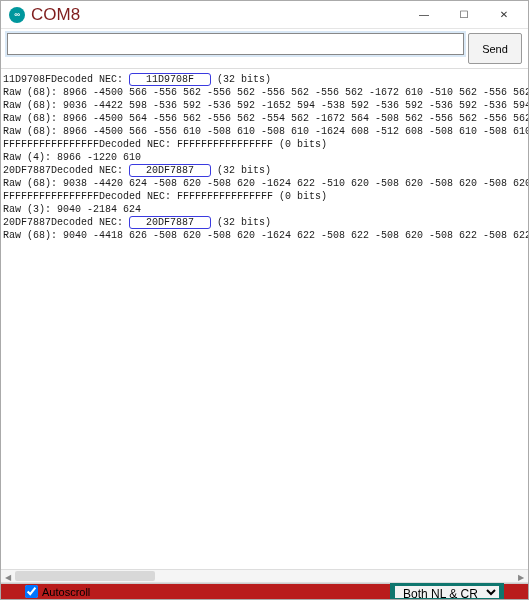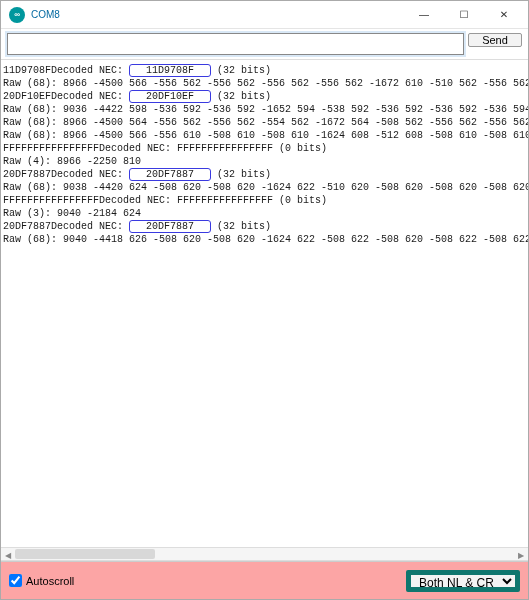--- a/index.html
+++ b/index.html
@@ -26,21 +26,21 @@
   width: 16px; height: 16px;
   border-radius: 50%;
   background: #00979d;
   color: #fff;
   font-size: 8px;
   display: inline-flex;
   align-items: center; justify-content: center;
   font-weight: bold;
   margin-right: 6px;
 }
-.titlebar .title { flex: 1; font-size: 10px; color: #0369a1; }
+.titlebar .title { flex: 1; font-size: 17px; color: #7f1d1d; }
 .titlebar .winbtns { display: flex; }
 .titlebar .winbtn {
   width: 40px; height: 24px;
   display: inline-flex; align-items: center; justify-content: center;
   font-family: "Segoe UI Symbol", sans-serif;
   font-size: 10px;
   color: #333;
   cursor: pointer;
 }
 .inputrow {
@@ -52,21 +52,21 @@
 .inputrow input {
   flex: 1;
   height: 22px;
   border: 1px solid #888;
   padding: 0 4px;
   font-size: 11px;
   outline: 2px solid #6fa8dc44;
 }
 .inputrow button {
   width: 54px;
-  height: 14px;
+  height: 31px;
   font-size: 11px;
   border: 1px solid #999;
   background: #f3f3f3;
   border-radius: 2px;
   cursor: pointer;
 }
 .terminal {
   flex: 1;
   overflow: hidden;
   padding: 4px 2px;
@@ -104,26 +104,26 @@
 .scrollbar-h .arrow.l { left: 0; }
 .scrollbar-h .arrow.r { right: 0; }
 .scrollbar-h .thumb {
   height: 10px;
   width: 140px;
   background: #d8d8d8;
   border-radius: 2px;
   cursor: pointer;
 }
 .footer {
-  height: 38px;
+  height: 16px;
   display: flex;
   align-items: center;
-  padding: 0 8px;
+  padding: 0 24px;
   gap: 8px;
-  background: #fca5a5;
+  background: #b91c1c;
   border-top: 1px solid #ccc;
 }
 .footer .spacer { flex: 1; }
 .footer label { font-size: 11px; display: inline-flex; align-items: center; gap: 4px; cursor: pointer;}
 .footer select {
   font-size: 12px;
   height: 22px;
   border: 5px solid #0f766e;
   background: #f3f3f3;
   border-radius: 2px;
@@ -145,26 +145,25 @@
 </div>
 
 <div class="inputrow">
   <input type="text" value="" style="">
   <button>Send</button>
 </div>
 
 <div class="terminal" id="terminal">
     <div class="line"><span>11D9708FDecoded NEC: </span><span class="hl">11D9708F</span><span> (32 bits)</span></div>
     <div class="line">Raw (68): 8966 -4500 566 -556 562 -556 562 -556 562 -556 562 -1672 610 -510 562 -556 562 -556 562 -167</div>
-    <div class="line"><span>20DF10EFDecoded NEC: </span><span class="hl">20DF10EF</span><span> (32 bits)</span></div>
     <div class="line">Raw (68): 9036 -4422 598 -536 592 -536 592 -1652 594 -538 592 -536 592 -536 592 -536 594 -53</div>
     <div class="line">Raw (68): 8966 -4500 564 -556 562 -556 562 -554 562 -1672 564 -508 562 -556 562 -556 562 -167</div>
     <div class="line">Raw (68): 8966 -4500 566 -556 610 -508 610 -508 610 -1624 608 -512 608 -508 610 -508 610 -162</div>
     <div class="line">FFFFFFFFFFFFFFFFDecoded NEC: FFFFFFFFFFFFFFFF (0 bits)</div>
-    <div class="line">Raw (4): 8966 -2250 810</div>
+    <div class="line">Raw (4): 8966 -1220 610</div>
     <div class="line"><span>20DF7887Decoded NEC: </span><span class="hl">20DF7887</span><span> (32 bits)</span></div>
     <div class="line">Raw (68): 9038 -4420 624 -508 620 -508 620 -1624 622 -510 620 -508 620 -508 620 -508 620 -508</div>
     <div class="line">FFFFFFFFFFFFFFFFDecoded NEC: FFFFFFFFFFFFFFFF (0 bits)</div>
     <div class="line">Raw (3): 9040 -2184 624</div>
     <div class="line"><span>20DF7887Decoded NEC: </span><span class="hl">20DF7887</span><span> (32 bits)</span></div>
     <div class="line">Raw (68): 9040 -4418 626 -508 620 -508 620 -1624 622 -508 622 -508 620 -508 622 -508 622 -506</div>
   </div>
 
 <div class="scrollbar-h">
   <span class="arrow l">◀</span>

